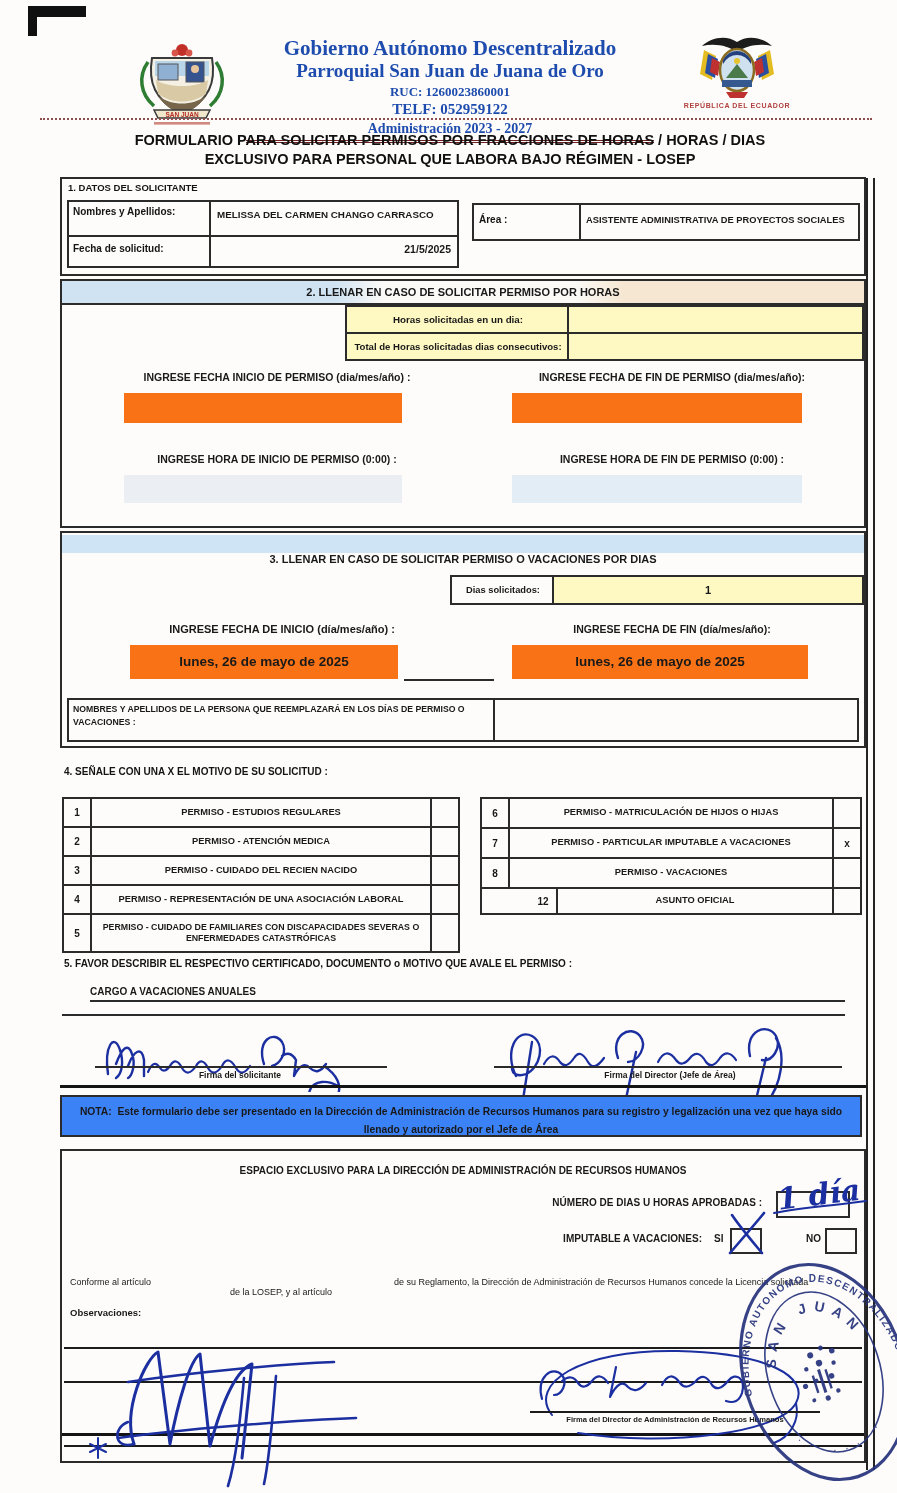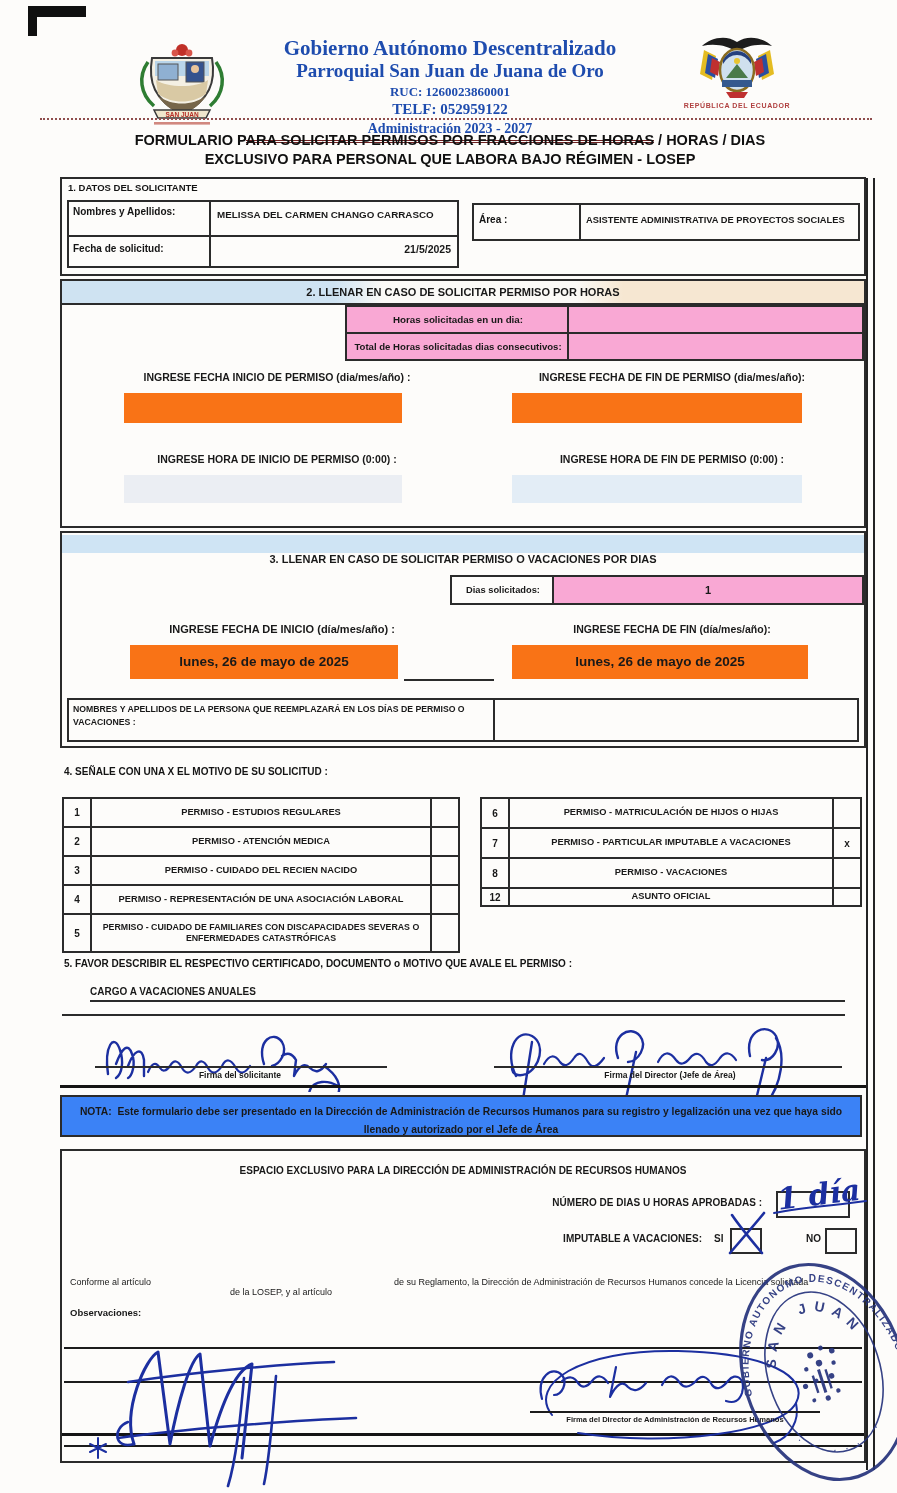--- a/index.html
+++ b/index.html
@@ -5,21 +5,21 @@
   html,body{margin:0;padding:0;background:#e8e8e8;}
   #page{position:relative;width:897px;height:1493px;background:#fdfcfa;overflow:hidden;
         font-family:"Liberation Sans",sans-serif;color:#191919;}
   .abs{position:absolute;}
   .b2{border:2px solid #2b2b2b;}
   .bold{font-weight:bold;}
   .ctr{text-align:center;}
   .serifblue{font-family:"Liberation Serif",serif;color:#1e4cae;font-weight:bold;}
   .lbl{font-size:10px;font-weight:bold;color:#141414;}
   .bluebox{background:#f97316;}
-  .beige{background:#f9a8d4;}
+  .beige{background:#fef9c3;}
   .band3{background:linear-gradient(90deg,#cfe3f2 0,#cfe3f2 34%,#fbfaf7 40%,#fbfaf7 64%,#f6e7d2 70%,#f6e7d2 100%);}
   .motive-table{border:2px solid #2b2b2b;}
   .mrow{display:flex;align-items:stretch;border-bottom:2px solid #2b2b2b;}
   .mrow:last-child{border-bottom:none;}
   .mnum{width:26px;border-right:2px solid #2b2b2b;display:flex;align-items:center;justify-content:center;
         font-size:10px;font-weight:bold;}
   .mlabel{flex:1;display:flex;align-items:center;justify-content:center;text-align:center;
           font-size:9.3px;font-weight:bold;padding:2px 3px;line-height:1.25;}
   .mcheck{width:26px;border-left:2px solid #2b2b2b;display:flex;align-items:center;justify-content:center;
           font-size:10px;font-weight:bold;}
@@ -226,21 +226,21 @@
     <div class="mrow" style="height:28px;">
       <div class="mnum">7</div>
       <div class="mlabel">PERMISO - PARTICULAR IMPUTABLE A VACACIONES</div>
       <div class="mcheck">x</div>
     </div>
     <div class="mrow" style="height:28px;">
       <div class="mnum">8</div>
       <div class="mlabel">PERMISO - VACACIONES</div>
       <div class="mcheck"></div>
     </div>
-    <div class="mrow" style="height:16px;">
+    <div class="mrow" style="height:24px;margin-left:48px;">
       <div class="mnum">12</div>
       <div class="mlabel">ASUNTO OFICIAL</div>
       <div class="mcheck"></div>
     </div>
   </div>
 
   <div class="abs lbl" style="left:64px;top:958px;font-size:10px;">5. FAVOR DESCRIBIR EL RESPECTIVO CERTIFICADO, DOCUMENTO o MOTIVO QUE AVALE EL PERMISO :</div>
 
   <div class="abs bold" style="left:90px;top:986px;width:755px;font-size:10px;border-bottom:2px solid #2b2b2b;padding-bottom:3px;">CARGO A VACACIONES ANUALES</div>
   <div class="abs" style="left:62px;top:1014px;width:783px;height:0;border-bottom:2px solid #2b2b2b;"></div>

